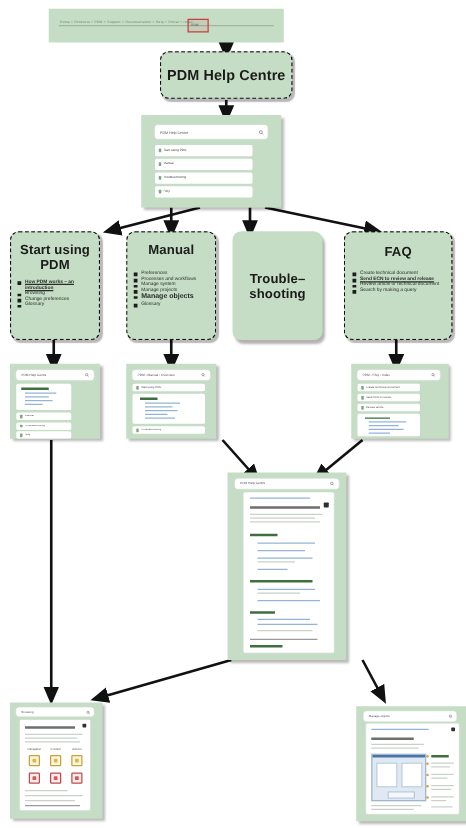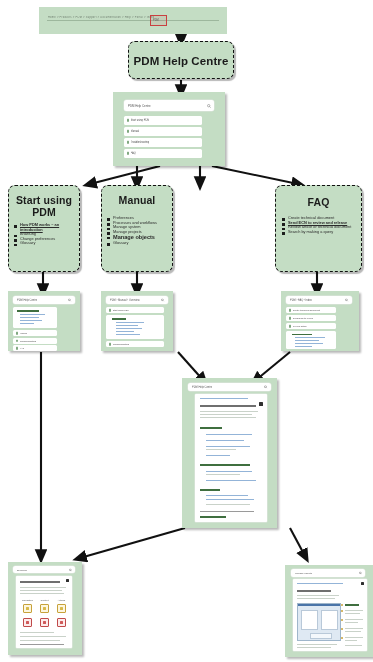--- a/index.html
+++ b/index.html
@@ -238,20 +238,23 @@
     <ul class="node-list" style="margin:10px 4px 0 4px; font-size:3.9px;">
       <li>Preferences</li>
       <li>Processes and workflows</li>
       <li>Manage system</li>
       <li>Manage projects</li>
       <li class="hl" style="font-size:5.6px;">Manage objects</li>
       <li>Glossary</li>
     </ul>
   </div>
 
+  <div class="node solid" style="left:186px; top:185px; width:72px; height:87px;">
+    <div class="node-title" style="font-size:10.5px; padding:0 4px; height:87px; display:flex; align-items:center; justify-content:center;">Trouble– shooting</div>
+  </div>
 
   <div class="node dashed" style="left:275px; top:185px; width:87px; height:87px;">
     <div class="node-title" style="font-size:10.5px; padding:10px 4px 0;">FAQ</div>
     <ul class="node-list" style="margin:8px 5px 0 5px; font-size:3.9px;">
       <li>Create technical document</li>
       <li class="hl underline">Send ECN to review and release</li>
       <li>Review article or technical document</li>
       <li>Search by making a query</li>
     </ul>
   </div>

